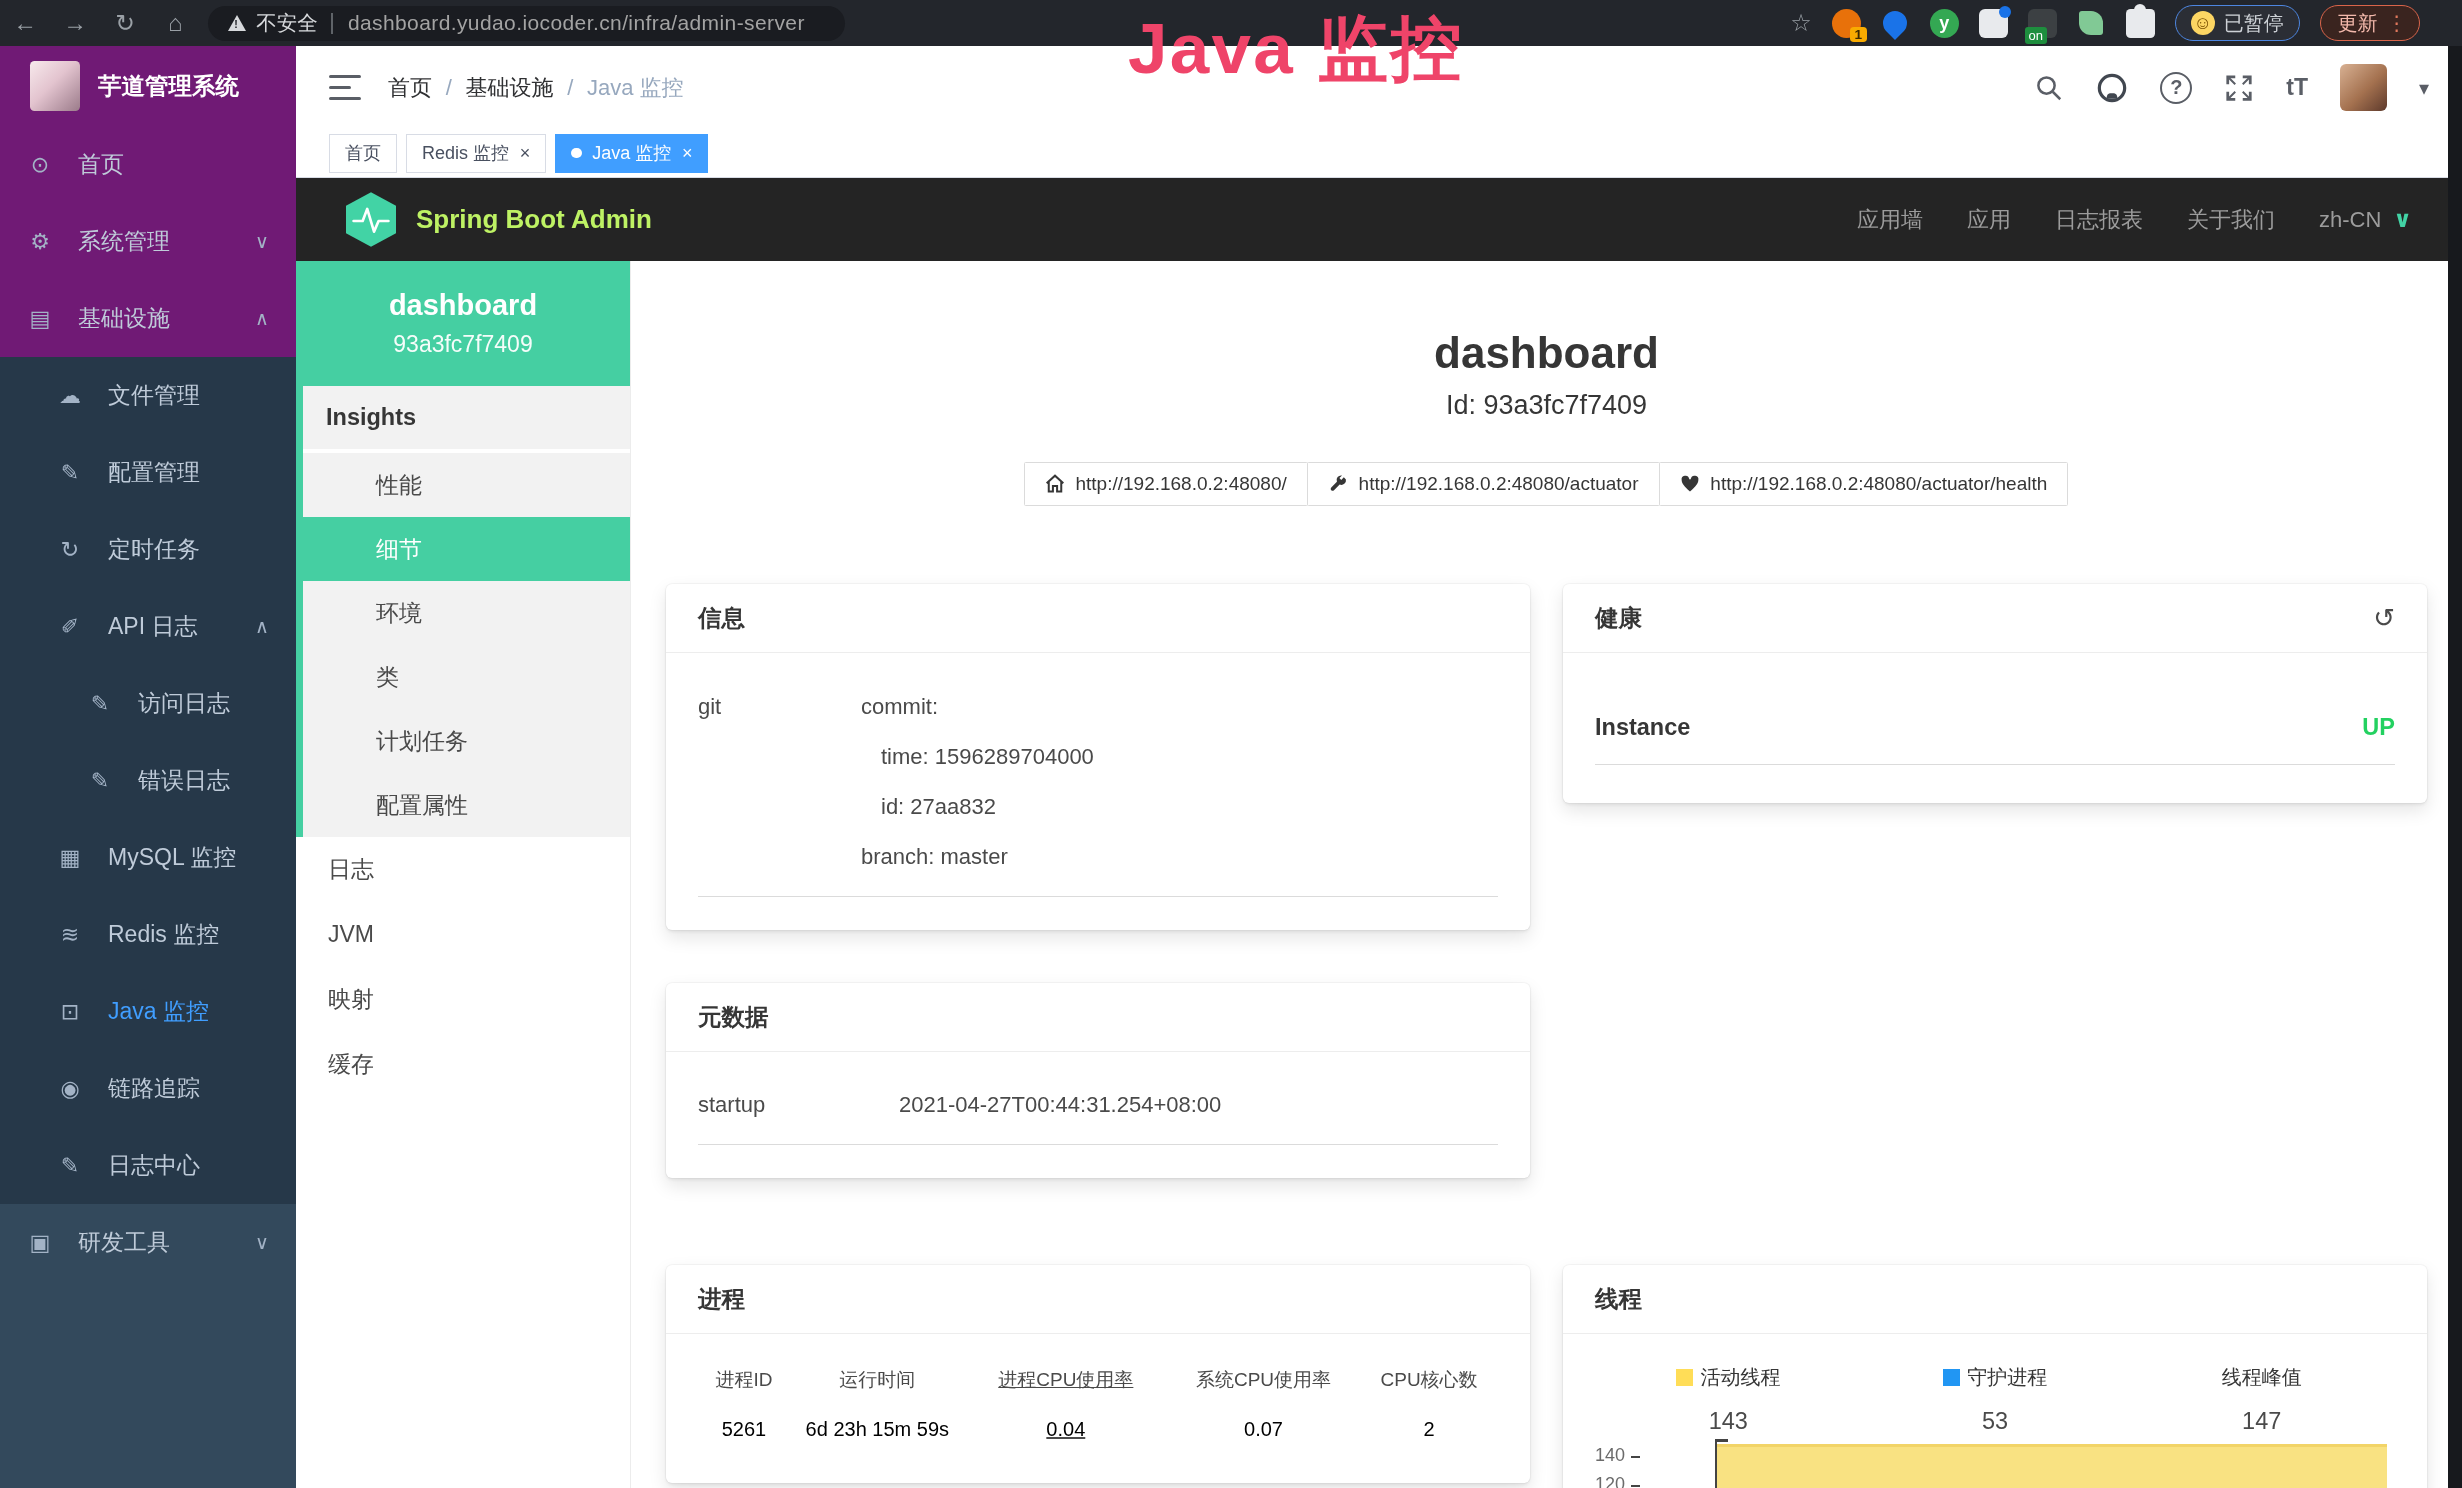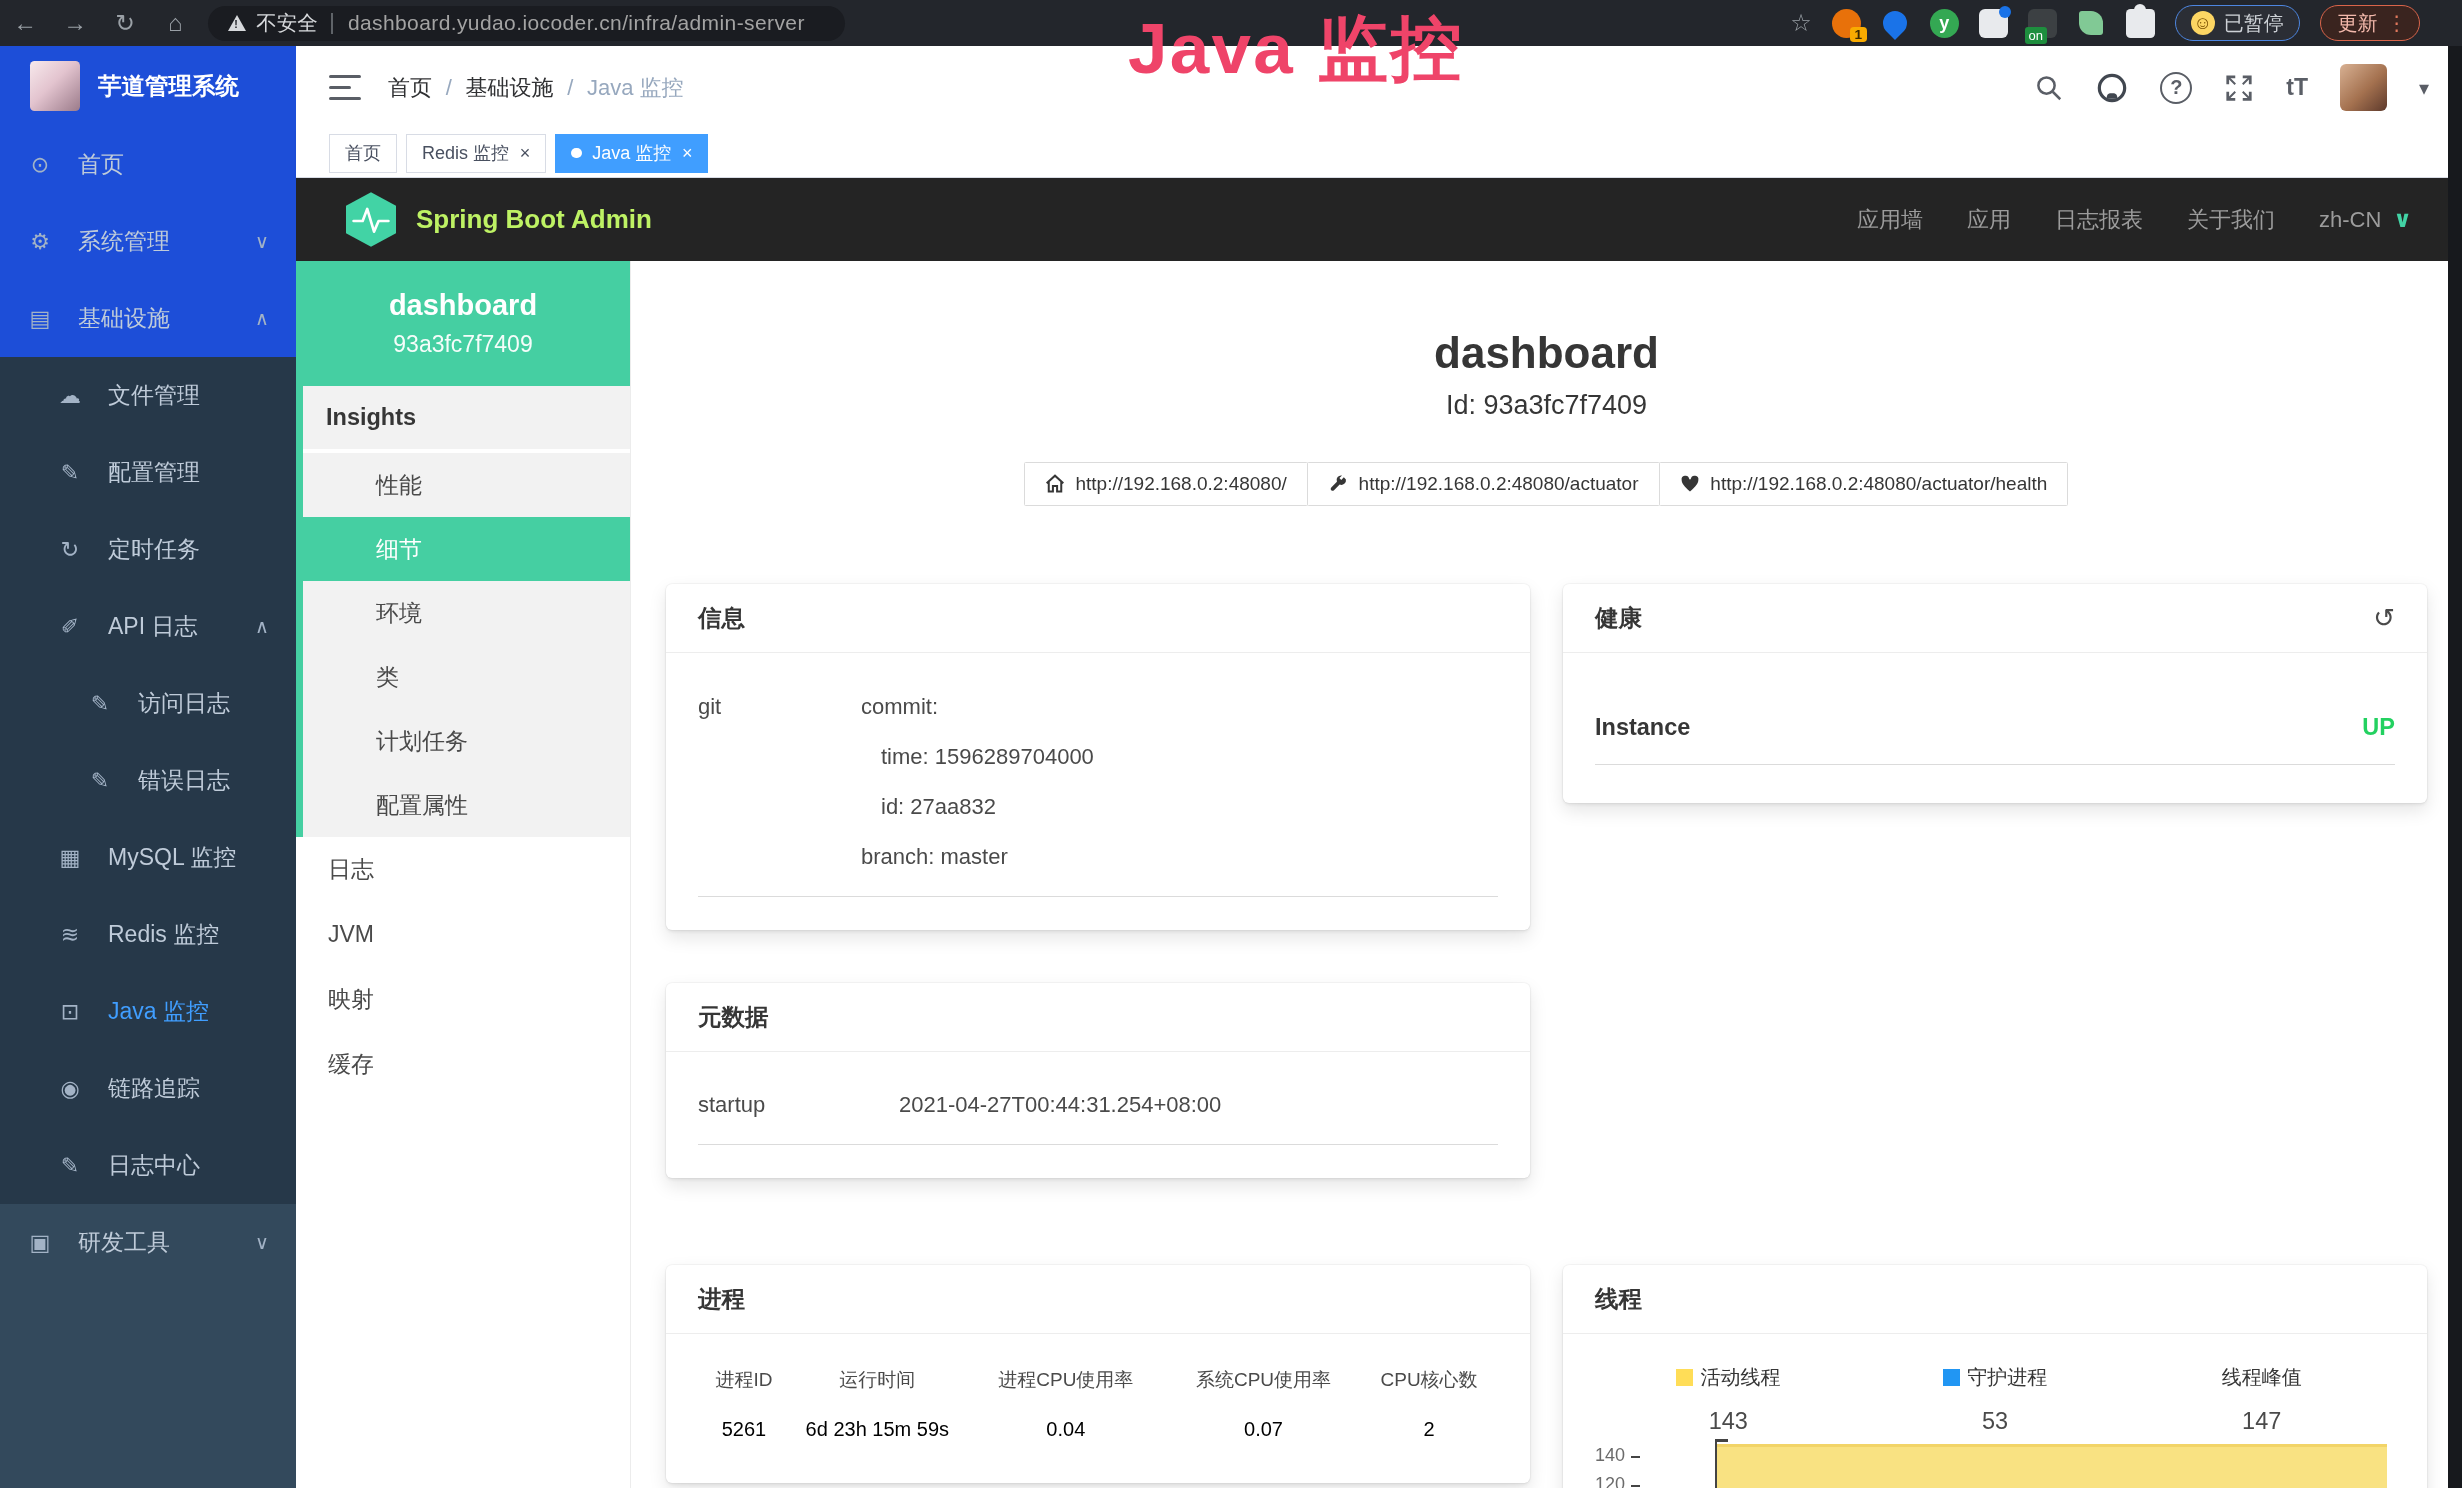--- a/index.html
+++ b/index.html
@@ -48,21 +48,21 @@
   .vdots{color:#e0785c;font-size:20.5px;}
 
   
   .annotation{position:absolute;left:1128px;top:1.5px;z-index:60;font-size:71px;font-weight:bold;
               color:#ef4469;letter-spacing:2.3px;white-space:nowrap;}
 
   
   .app{position:absolute;top:46px;left:0;right:0;bottom:0;display:flex;}
 
   
-  .sidebar{width:296px;background:#1d4ed8;flex-shrink:0;display:flex;flex-direction:column;color:#bfcbd9;}
+  .sidebar{width:296px;background:#701a75;flex-shrink:0;display:flex;flex-direction:column;color:#bfcbd9;}
   .logo-row{height:80px;display:flex;align-items:center;padding-left:30px;gap:18px;flex-shrink:0;}
   .logo-img{width:50px;height:50px;border-radius:4.6px;flex-shrink:0;
             background:linear-gradient(135deg,#f7e9ec 0%,#e3c4cf 45%,#9b7b8a 100%);}
   .logo-title{font-size:23.5px;font-weight:bold;color:#fff;}
   .menu{flex:1;display:flex;flex-direction:column;}
   .mi{height:77px;display:flex;align-items:center;padding-left:25px;font-size:23px;gap:23px;
       position:relative;flex-shrink:0;}
   .mi .ic{width:30px;font-size:22px;text-align:center;color:#a3b3c6;flex-shrink:0;}
   .mi.sub{background:#263849;padding-left:55px;}
   .mi.subsub{background:#263849;padding-left:85px;}
@@ -158,21 +158,21 @@
         padding-bottom:23px;padding-top:4.6px;}
   .hlabel{font-weight:bold;color:#363636;font-size:23.5px;}
   .up{color:#23d160;font-weight:bold;font-size:23.5px;}
   .card-health .cbody{padding:56px 32px 38px 32px;}
 
   .pcols{display:flex;text-align:center;}
   .pcol{display:flex;flex-direction:column;}
   .pcol .plabel{font-size:19px;color:#4a4a4a;}
   .pcol .pval{font-size:20px;color:#000000;margin-top:25px;}
   .card-process .cbody{padding:33px 32px 42px 32px;}
-  .pc1{flex:1.0;}.pc2{flex:1.9;}.pc3{flex:2.2;}.pc4{flex:2.1;}.pc5{flex:1.5;}
+  .pc1{flex:1.0;}.pc2{flex:1.9;}.pc3{flex:2.2;text-decoration:underline;}.pc4{flex:2.1;}.pc5{flex:1.5;}
 
   .card-threads .cbody{padding:30px 32px 0 32px;}
   .legend{display:flex;text-align:center;}
   .lcol{flex:1;}
   .lrow{display:flex;align-items:center;justify-content:center;gap:7.6px;font-size:20px;color:#363636;}
   .sq{width:16.7px;height:16.7px;flex-shrink:0;}
   .sq-live{background:#ffdd57;}
   .sq-daemon{background:#2196f3;}
   .lval{font-size:23.5px;color:#4a4a4a;margin-top:16.7px;}
   .chart{position:relative;margin-top:10.6px;height:137px;}

